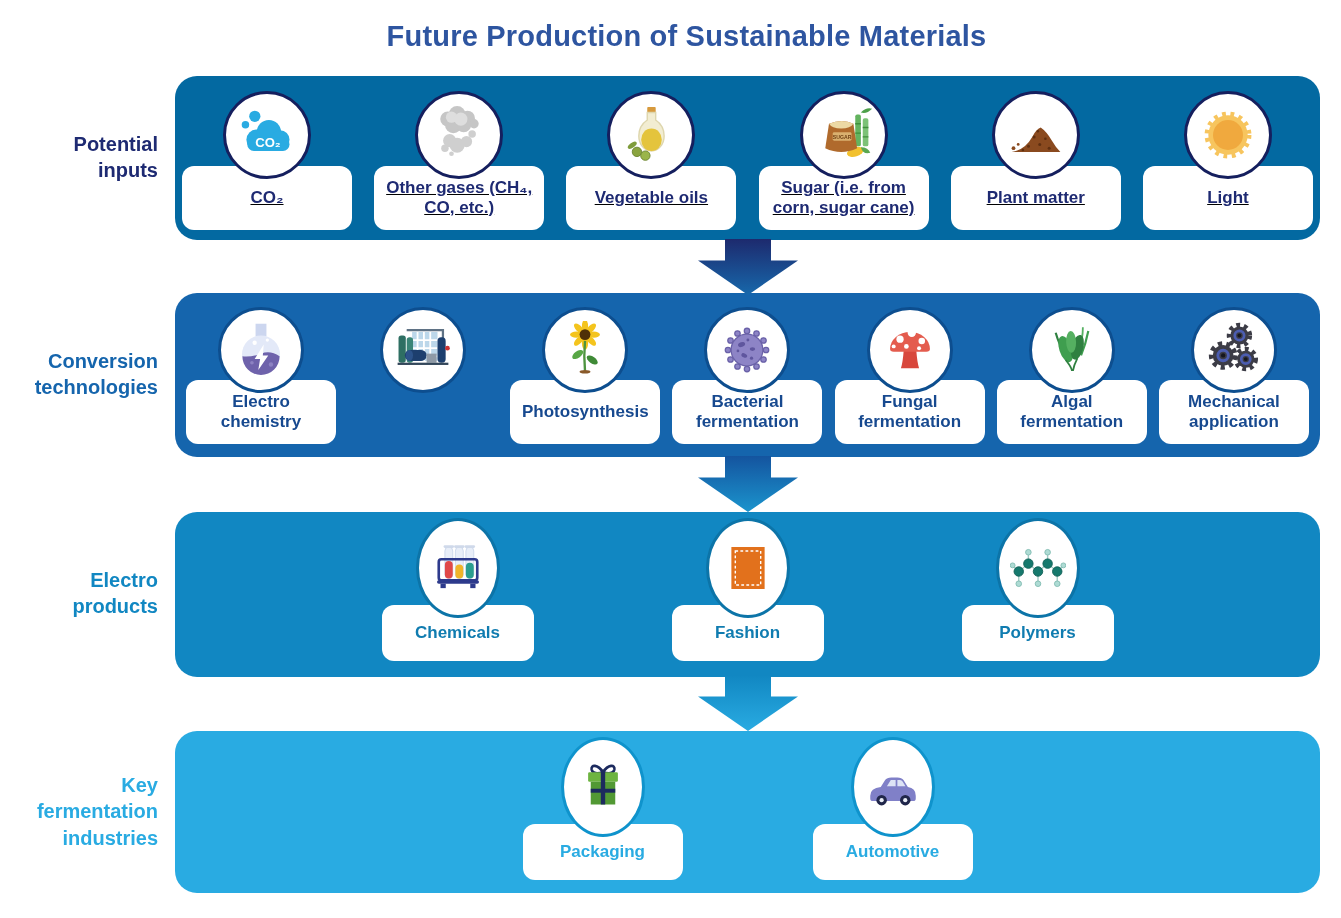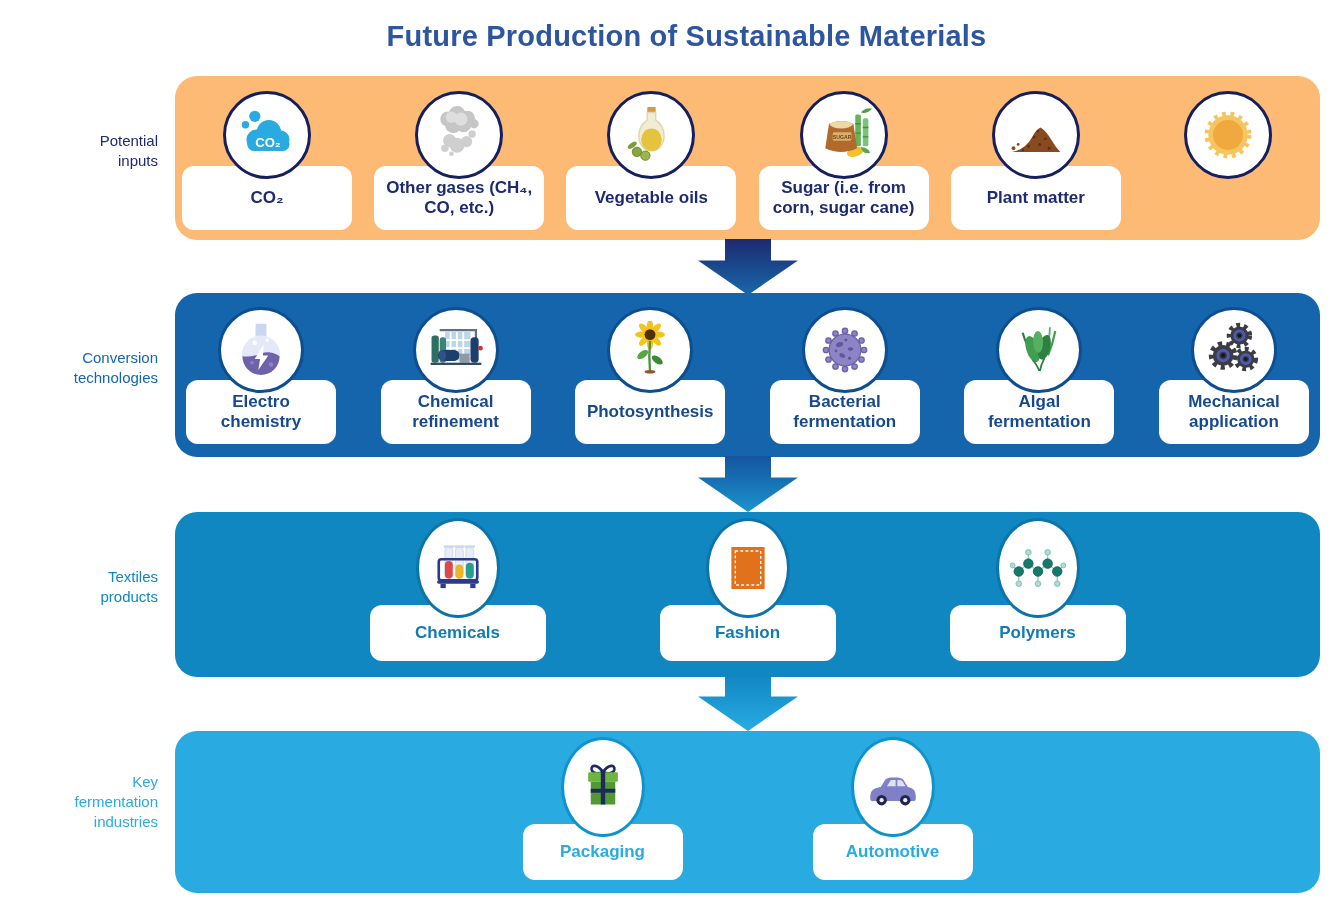--- a/index.html
+++ b/index.html
@@ -2,21 +2,21 @@
 <html><head>
 <meta charset="utf-8">
 <style>
   html,body { margin:0; padding:0; background:#fff; font-family:"Liberation Sans",sans-serif; }
   .canvas { position:relative; width:1341px; height:918px; background:#fff; overflow:hidden;padding-left:32px; }
 
   .title { position:absolute; top:20px; left:0; width:100%; text-align:center;
            font-size:29px; font-weight:bold; color:#2e55a0; letter-spacing:0.2px; }
 
   .band { position:absolute; left:175px; width:1145px; border-radius:22px; }
-  .band1 { top:76px;  height:164px; background:#fdba74; }
+  .band1 { top:76px;  height:164px; background:#0369a1;text-decoration:underline; }
   .band2 { top:293px; height:164px; background:#1565ad; }
   .band3 { top:512px; height:165px; background:#1187c2; }
   .band4 { top:731px; height:162px; background:#29abe2; }
 
   .cols { display:flex; height:100%; box-sizing:border-box; }
   .band1 .cols { justify-content:space-between; }
   .band2 .cols { justify-content:space-between; padding:0 11px;gap:7px; }
   .band3 .cols, .band4 .cols { justify-content:center; gap:130px; }
 
   .col { display:flex; flex-direction:column; align-items:center; box-sizing:border-box; }
@@ -30,25 +30,25 @@
   .band2 .circle { width:86px; height:86px; border:3px solid #0d4e8f; }
   .band3 .circle { width:84px; height:100px; border:3px solid #0c74a8; }
   .band4 .circle { width:84px; height:100px; border:3px solid #0f93cc; }
 
   .labelbox { background:#fff; border-radius:12px; display:flex; align-items:center;
               justify-content:center; text-align:center; font-weight:bold; font-size:17px;
               line-height:1.18; margin-top:-13px; padding:6px 8px; box-sizing:border-box;
               position:relative; z-index:1; }
   .band1 .labelbox { width:170px; min-height:64px; color:#1e2a72; }
   .band2 .labelbox { width:150px; min-height:64px; color:#17498f; }
-  .band3 .labelbox { width:176px; min-height:56px; color:#107cb0; }
+  .band3 .labelbox { width:152px; min-height:56px; color:#107cb0; }
   .band4 .labelbox { width:160px; min-height:56px; color:#29abe2; }
 
   .rowlabel { position:absolute; left:0; width:158px; text-align:right;
-              font-weight:normal; font-size:15px; line-height:1.32; }
+              font-weight:bold; font-size:20px; line-height:1.32; }
   .rowlabel span { display:block; }
   .rl1 { top:131px; color:#1e2a72; }
   .rl2 { top:348px; color:#1565ad; }
   .rl3 { top:567px; color:#1187c2; }
   .rl4 { top:772px; color:#29abe2; }
 
   .arrow { position:absolute; left:698px; width:100px; height:56px; }
   .ar1 { top:239px; } .ar2 { top:456px; } .ar3 { top:675px; }
   svg { display:block; }
 </style>
@@ -61,21 +61,21 @@
 
   <div class="rowlabel rl1">
     <span>Potential</span>
     <span>inputs</span>
   </div>
   <div class="rowlabel rl2">
     <span>Conversion</span>
     <span>technologies</span>
   </div>
   <div class="rowlabel rl3">
-    <span>Textiles</span>
+    <span>Electro</span>
     <span>products</span>
   </div>
   <div class="rowlabel rl4">
     <span>Key</span>
     <span>fermentation</span>
     <span>industries</span>
   </div>
 
   <div class="band band1">
     <div class="cols">
@@ -176,20 +176,21 @@
       </div>
 
       <div class="col">
         <div class="circle">
           <svg width="60" height="60" viewBox="0 0 64 64">
             <circle cx="32" cy="32" r="22.5" fill="none" stroke="#f7c55e" stroke-width="5" stroke-dasharray="4 5"></circle>
             <circle cx="32" cy="32" r="21" fill="#f7c55e"></circle>
             <circle cx="32" cy="32" r="16" fill="#f0a93e"></circle>
           </svg>
         </div>
+        <div class="labelbox">Light</div>
       </div>
 
     </div>
   </div>
 
   <div class="band band2">
     <div class="cols">
 
       <div class="col">
         <div class="circle">
@@ -216,21 +217,20 @@
             <rect x="5" y="16" width="8" height="30" rx="3" fill="#2e6f63"></rect>
             <rect x="14" y="18" width="7" height="28" rx="3" fill="#3a8577"></rect>
             <rect x="12" y="32" width="24" height="12" rx="6" fill="#1d3f6e"></rect>
             <ellipse cx="17" cy="38" rx="4" ry="6" fill="#2c538a"></ellipse>
             <rect x="36" y="36" width="11" height="10" fill="#8f9aa6"></rect>
             <rect x="48" y="18" width="9" height="28" rx="4" fill="#1d3f6e"></rect>
             <circle cx="59" cy="30" r="2.6" fill="#cc3333"></circle>
             <rect x="4" y="46" width="56" height="2.5" fill="#33475a"></rect>
           </svg>
         </div>
-        <div class="labelbox">Chemical refinement</div>
       </div>
 
       <div class="col">
         <div class="circle">
           <svg width="58" height="58" viewBox="0 0 64 64">
             <g fill="#f4c41d">
               <ellipse cx="32" cy="5.5" rx="3.4" ry="7" transform="rotate(0 32 15)"></ellipse>
               <ellipse cx="32" cy="5.5" rx="3.4" ry="7" transform="rotate(45 32 15)"></ellipse>
               <ellipse cx="32" cy="5.5" rx="3.4" ry="7" transform="rotate(90 32 15)"></ellipse>
               <ellipse cx="32" cy="5.5" rx="3.4" ry="7" transform="rotate(135 32 15)"></ellipse>
@@ -273,20 +273,35 @@
               <ellipse cx="29" cy="38" rx="3.4" ry="2.2" transform="rotate(25 29 38)"></ellipse>
               <circle cx="37" cy="41" r="1.8"></circle>
                 <circle cx="22" cy="33" r="1.5"></circle>
                 <circle cx="33" cy="21" r="1.6"></circle>
             </g>
           </svg>
         </div>
         <div class="labelbox">Bacterial fermentation</div>
       </div>
 
+      <div class="col">
+        <div class="circle">
+          <svg width="58" height="58" viewBox="0 0 64 64">
+            <path d="M25 33 h14 q1 13 3 19 h-20 q2 -6 3 -19 z" fill="#d8473c"></path>
+            <path d="M10 31 a22 19 0 0 1 44 0 q0 3 -4 3 h-36 q-4 0 -4 -3 z" fill="#e45c4e"></path>
+            <circle cx="21" cy="20" r="4" fill="#fff"></circle>
+              <circle cx="34" cy="13" r="4.6" fill="#fff"></circle>
+            <circle cx="45" cy="22" r="3.6" fill="#fff"></circle>
+              <circle cx="28" cy="28" r="2.6" fill="#fff"></circle>
+            <circle cx="42" cy="30" r="2.2" fill="#fff"></circle>
+              <circle cx="14" cy="28" r="2.2" fill="#fff"></circle>
+          </svg>
+        </div>
+        <div class="labelbox">Fungal fermentation</div>
+      </div>
 
       <div class="col">
         <div class="circle">
           <svg width="58" height="58" viewBox="0 0 64 64">
             <path d="M14 13 q4 14 11 25" stroke="#2f8040" stroke-width="2.4" fill="none"></path>
             <path d="M50 11 q-3 15 -8 27" stroke="#3f9e4f" stroke-width="2.4" fill="none"></path>
             <path d="M44 7 q0 14 -5 25" stroke="#55b061" stroke-width="2" fill="none"></path>
             <ellipse cx="25" cy="31" rx="7" ry="15" fill="#3f9e4f" transform="rotate(-18 25 31)"></ellipse>
             <ellipse cx="38" cy="29" rx="6.5" ry="14" fill="#2f8040" transform="rotate(14 38 29)"></ellipse>
             <ellipse cx="31" cy="23" rx="5.5" ry="12" fill="#55b061" transform="rotate(-2 31 23)"></ellipse>

